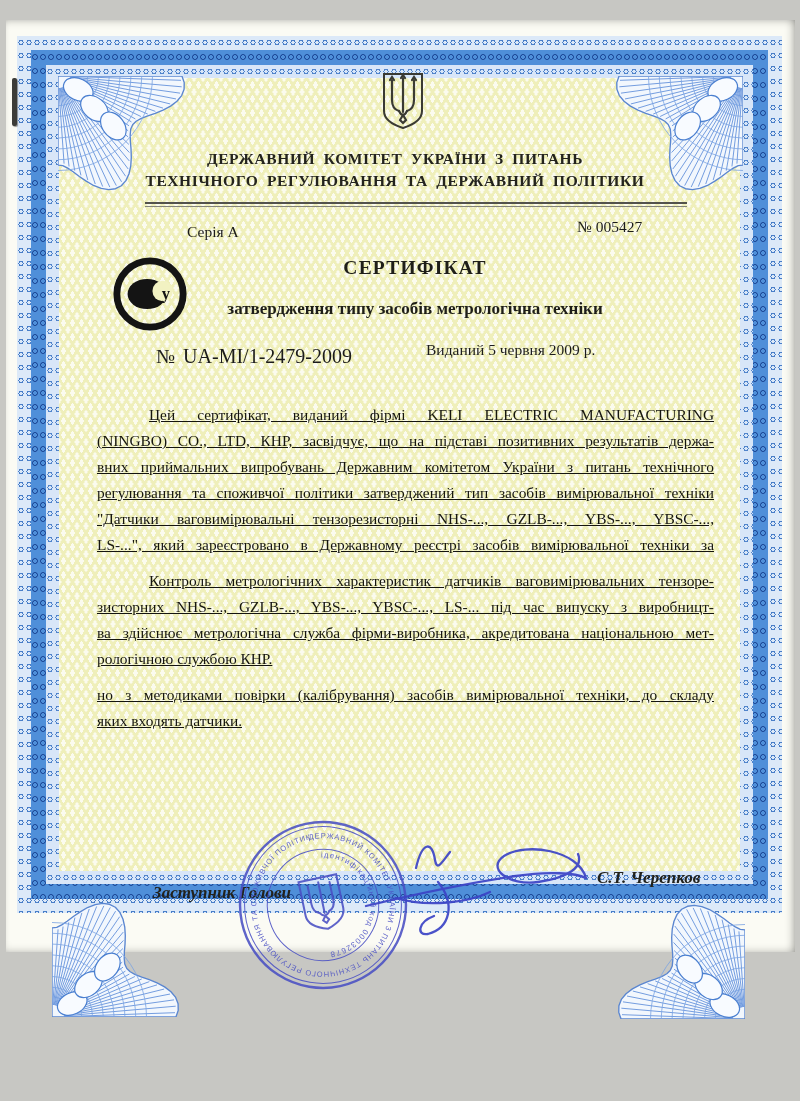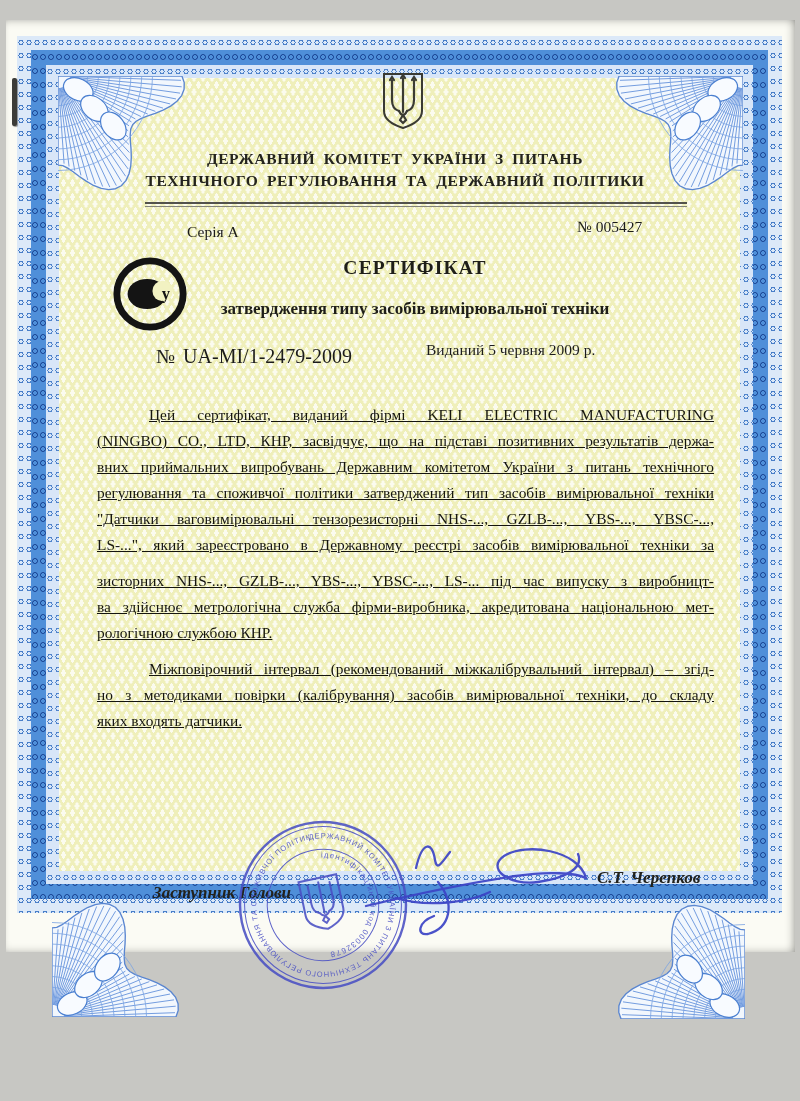--- a/index.html
+++ b/index.html
@@ -283,40 +283,40 @@
     <div class="abs formno">№ 005427</div>
 
     <svg class="abs mark" viewBox="0 0 80 80">
       <circle cx="40" cy="40" r="34" fill="none" stroke="#141414" stroke-width="7"></circle>
       <ellipse cx="37" cy="40" rx="20" ry="15.5" fill="#141414"></ellipse>
       <circle cx="53" cy="37" r="10.5" fill="#f2f2c2"></circle>
       <text x="52" y="45" font-size="17" font-weight="bold" font-family="Liberation Serif, serif" fill="#141414">у</text>
     </svg>
 
     <div class="abs title">СЕРТИФІКАТ</div>
-    <div class="abs subtitle">затвердження типу засобів вимірювальної техніки</div>
+    <div class="abs subtitle">затвердження типу засобів метрологічна техніки</div>
     <div class="abs certno">№ UA-MI/1-2479-2009</div>
     <div class="abs issued">Виданий 5 червня 2009 р.</div>
 
     <div class="abs body-text">
         <div class="para">
           <div class="line first">Цей сертифікат, виданий фірмі KELI ELECTRIC MANUFACTURING</div>
           <div class="line">(NINGBO) CO., LTD, КНР, засвідчує, що на підставі позитивних результатів держа-</div>
           <div class="line">вних приймальних випробувань Державним комітетом України з питань технічного</div>
           <div class="line">регулювання та споживчої політики затверджений тип засобів вимірювальної техніки</div>
           <div class="line">"Датчики ваговимірювальні тензорезисторні NHS-..., GZLB-..., YBS-..., YBSC-...,</div>
           <div class="line">LS-...", який зареєстровано в Державному реєстрі засобів вимірювальної техніки за</div>
         </div>
         <div class="para">
+          <div class="line first">Контроль метрологічних характеристик датчиків ваговимірювальних тензоре-</div>
           <div class="line">зисторних NHS-..., GZLB-..., YBS-..., YBSC-..., LS-... під час випуску з виробницт-</div>
           <div class="line">ва здійснює метрологічна служба фірми-виробника, акредитована національною мет-</div>
           <div class="line last">рологічною службою КНР.</div>
         </div>
         <div class="para">
-          <div class="line first">Міжповірочний інтервал (рекомендований міжкалібрувальний інтервал) – згід-</div>
           <div class="line">но з методиками повірки (калібрування) засобів вимірювальної техніки, до складу</div>
           <div class="line last">яких входять датчики.</div>
         </div>
       </div>
 
     <div class="abs sig-pos">Заступник Голови</div>
     <div class="abs sig-name">С.Т. Черепков</div>
 
     <svg class="abs stamp" viewBox="0 0 170 170">
       <defs>

